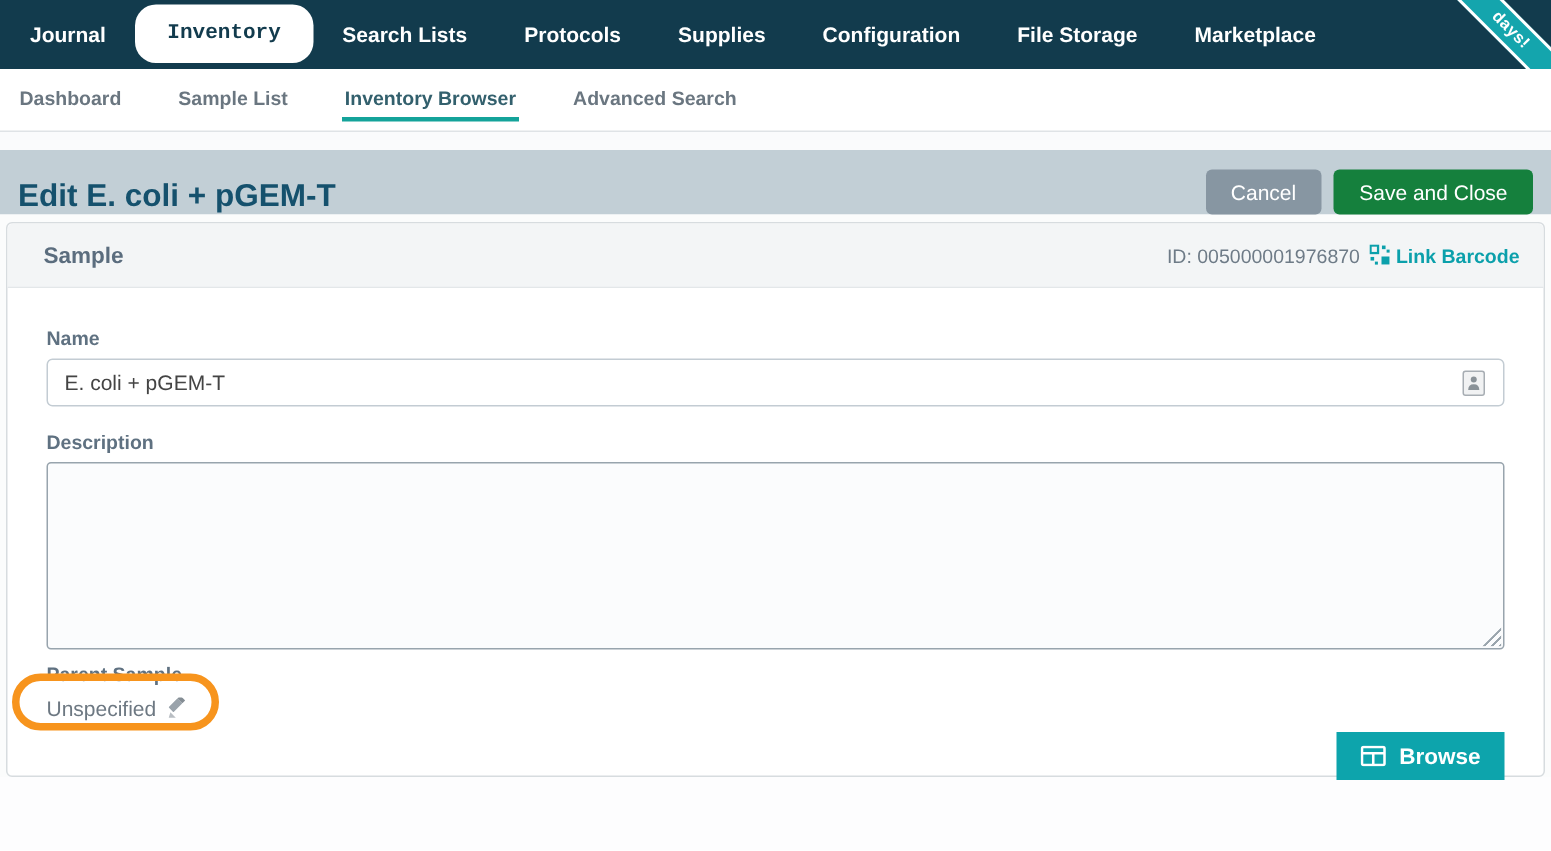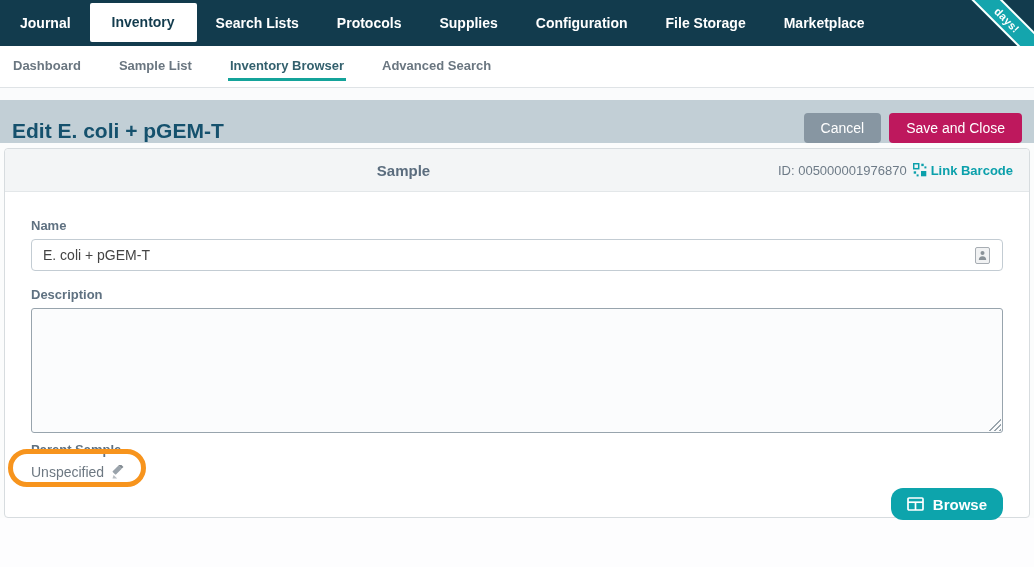--- a/index.html
+++ b/index.html
@@ -3,48 +3,48 @@
 <meta charset="utf-8">
 <style>
   * { box-sizing: border-box; margin: 0; padding: 0; }
   html,body { width:1034px; height:567px; }
   body { font-family:"Liberation Sans", sans-serif; background:#fff; }
   .app { position:relative; width:1034px; height:567px; overflow:hidden; background:#fdfdfe; }
 
   
   .topnav { position:relative; height:46px; background:#123b4d; display:flex; align-items:stretch; padding-left:1px; }
   .topnav-item { color:#fff; font-size:14px; font-weight:700; line-height:46px; padding:0 19px; cursor:pointer; white-space:nowrap; }
-  .topnav-item.active { background:#fff; color:#123b4d; border-radius:2px; line-height:39px; margin:3px 0 4px 0; padding:0 22px; }
+  .topnav-item.active { background:#fff; color:#123b4d; border-radius:14px; line-height:39px; margin:3px 0 4px 0; padding:0 22px;font-family:Liberation Mono, monospace; }
 
   
   .ribbon-clip { position:absolute; top:0; right:0; width:84px; height:46px; overflow:hidden; pointer-events:none; }
   .ribbon { position:absolute; top:9px; right:-38px; width:130px; text-align:center;
             transform:rotate(45deg); background:#14a5ad; color:#fff; font-size:11px; font-weight:700;
             padding:3px 0; border-top:2px solid #fff; border-bottom:2px solid #fff; letter-spacing:.3px; }
 
   
   .subnav { height:42px; background:#fff; border-bottom:1px solid #dfe3e6; display:flex; align-items:stretch; padding-left:2px;gap:16px; }
   .subnav-item { position:relative; color:#6a7680; font-size:13px; font-weight:700; line-height:40px; padding:0 11px; cursor:pointer; white-space:nowrap; }
   .subnav-item.active { color:#33606d; }
   .subnav-item.active::after { content:""; position:absolute; left:9px; right:9px; bottom:6px; height:3px; background:#14a39a; }
 
   .gap-strip { height:12px; background:#fafbfc; }
 
   
   .page-header { height:43px; background:#c2cfd6; display:flex; align-items:flex-end; padding:0 12px; }
   .page-title { font-size:21px; font-weight:700; color:#15516d; flex:1 1 auto; }
   .btn { border:none; border-radius:4px; color:#fff; font-family:"Liberation Sans",sans-serif; font-size:14px; font-weight:400; cursor:pointer; }
   .btn-cancel { background:#8796a2; height:30px; padding:0 17px; margin-right:8px; }
-  .btn-save { background:#be185d; height:30px; padding:0 17px; }
+  .btn-save { background:#15803d; height:30px; padding:0 17px; }
 
   
   .content { background:#fbfcfc; padding:5px 4px 0 4px; }
   .card { background:#fff; border:1px solid #d7dcdf; border-radius:4px; }
   .card-header { height:43px; background:#f3f5f6; border-bottom:1px solid #e3e7e9; border-radius:4px 4px 0 0;
-                 display:flex; align-items:center; padding:0 16px 0 24px;text-align:center; }
+                 display:flex; align-items:center; padding:0 16px 0 24px; }
   .card-title { font-size:15px; font-weight:700; color:#5b6d7e; flex:1 1 auto; }
   .id-label { font-size:13px; color:#6e7b87; margin-right:6px; }
   .link-barcode { display:flex; align-items:center; color:#0ba0ab; font-size:13px; font-weight:700; cursor:pointer; }
   .link-barcode svg { margin-right:4px; display:block; }
 
   .card-body { padding:26px 26px 0 26px; }
   .field-label { font-size:13px; font-weight:700; color:#5f7181; margin-bottom:6px; }
   .input-wrap { position:relative; margin-bottom:16px; }
   .text-input { width:100%; height:32px; border:1px solid #c3ccd3; border-radius:4px; background:#fff;
                 padding:0 30px 0 11px; font-family:"Liberation Sans",sans-serif; font-size:14px; color:#444; }
@@ -60,21 +60,21 @@
   .lower { position:relative; padding-bottom:34px; }
   .parent-sample-wrap { position:relative; }
   .value-row { display:flex; align-items:center; font-size:14px; color:#6d7882; height:22px; }
   .pencil-icon { margin-left:7px; cursor:pointer; display:inline-flex; }
   .annotation-ring { position:absolute; left:-23px; top:7px; width:138px; height:38px;
                      border:5px solid #f7941d; border-radius:19px; pointer-events:none; }
   .storage-wrap { margin-top:7px; }
   .storage-row { display:flex; align-items:center; font-size:14px; color:#555; }
   .close-circle { width:15px; height:15px; border-radius:50%; background:#9aa0a5; color:#fff; font-size:9px; font-weight:700;
                   display:inline-flex; align-items:center; justify-content:center; margin-left:6px; cursor:pointer; line-height:1; }
-  .btn-browse { position:absolute; right:0; top:46px; height:32px; padding:0 16px; background:#0da4ac; border:none; border-radius:12px;
+  .btn-browse { position:absolute; right:0; top:46px; height:32px; padding:0 16px; background:#0da4ac; border:none; border-radius:0;
                 color:#fff; font-family:"Liberation Sans",sans-serif; font-size:15px; font-weight:700; cursor:pointer;
                 display:flex; align-items:center; }
   .btn-browse svg { margin-right:9px; display:block; }
 </style>
 </head>
 <body>
 
 <div class="app">
 
   <div class="topnav">

